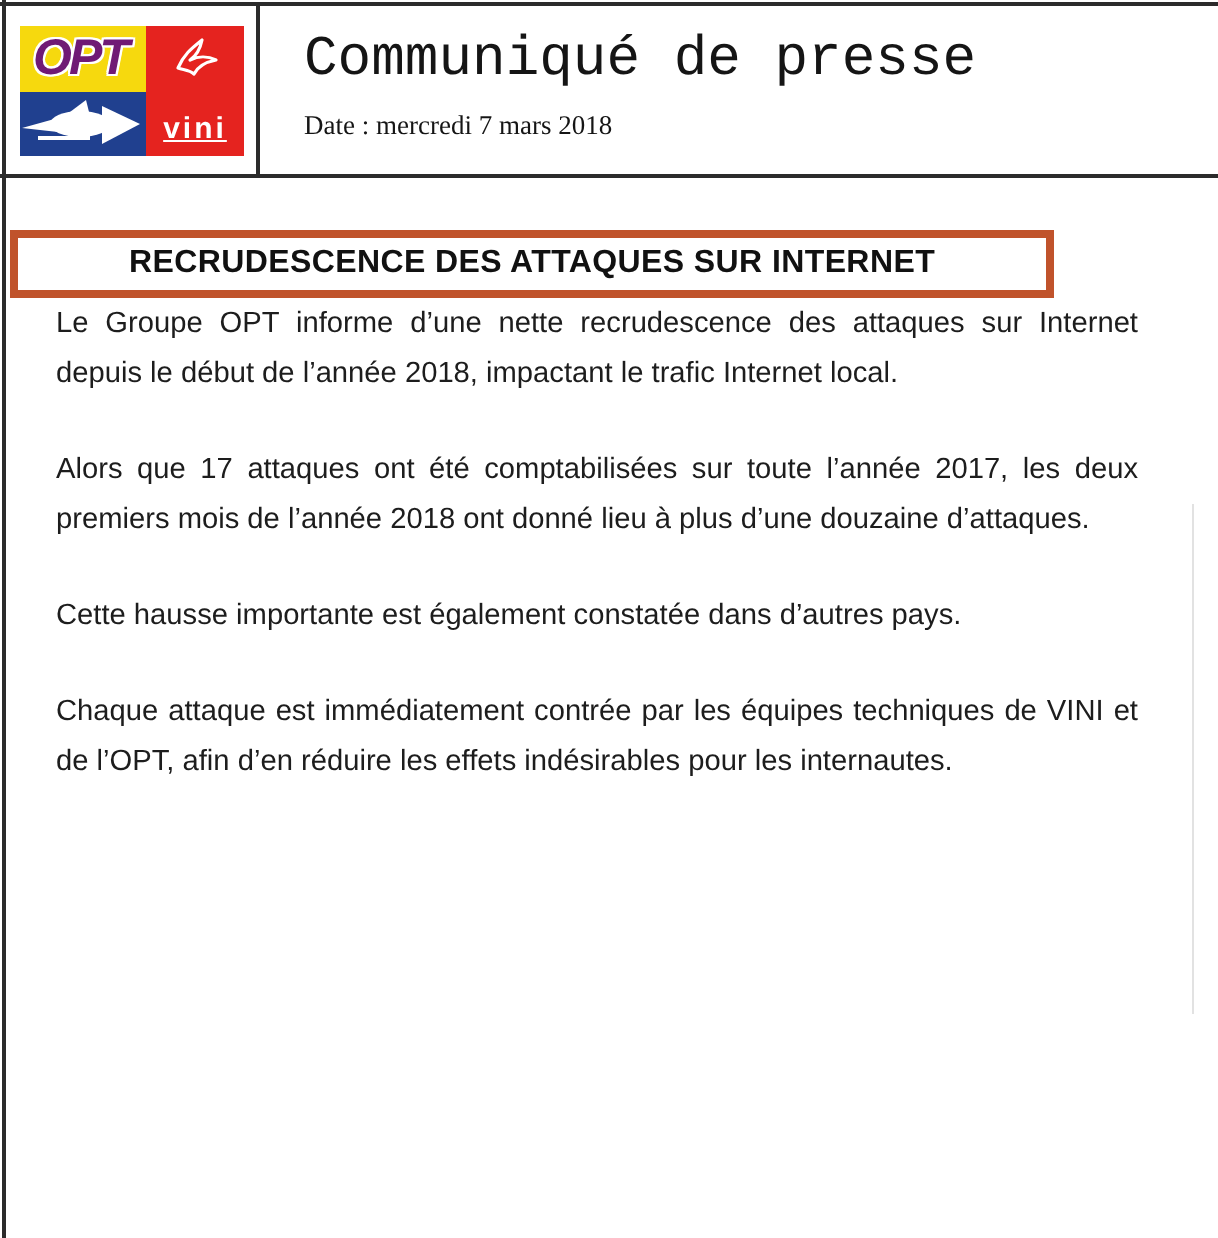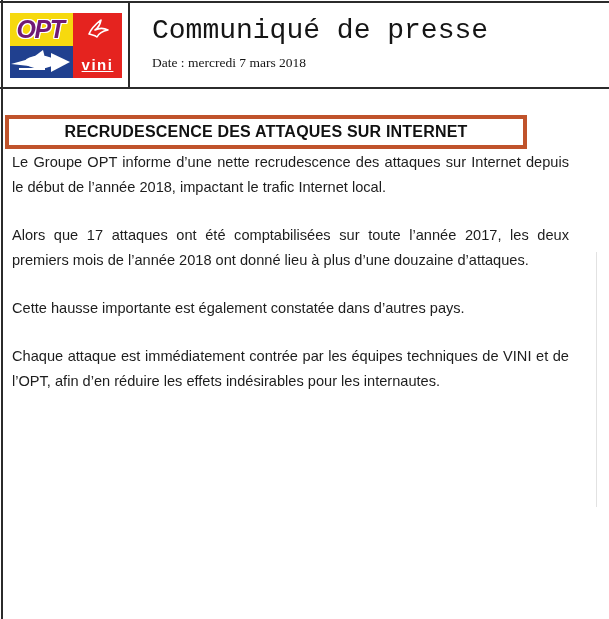--- a/index.html
+++ b/index.html
@@ -53,21 +53,21 @@
   .banner {
     position: absolute; left: 5px; top: 103px; width: 522px; height: 34px;
     border: 4px solid #c0532b; background: #fff;
     display: flex; align-items: center; justify-content: center; margin-top: 12px;
   }
   .banner-text { font-weight: 700; font-size: 16px; letter-spacing: 0.2px; color: #111; white-space: nowrap; }
 
   
   .content { position: absolute; left: 12px; top: 150px; width: 557px; }
   .content p {
-    margin: 0 0 23px 0;
+    margin: 0 0 23px 16px;
     font-size: 14.6px; line-height: 25px;
     text-align: justify; color: #1d1d1d;
   }
 </style>
 </head>
 <body>
 
 <div class="page">
 
   <div class="line-left"></div>

